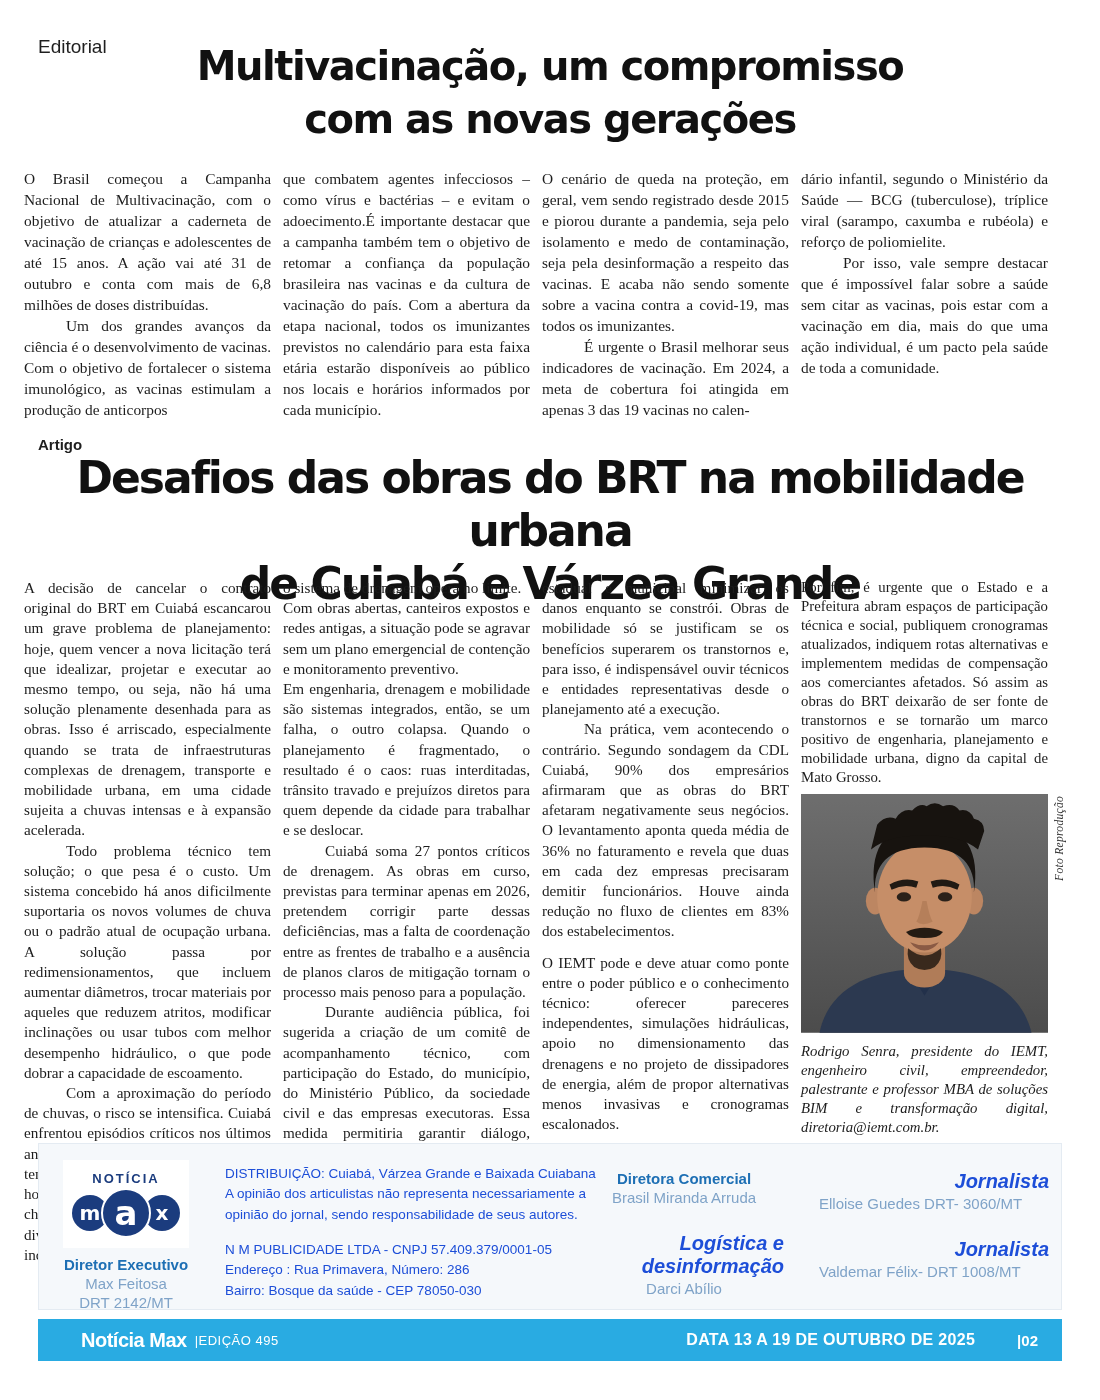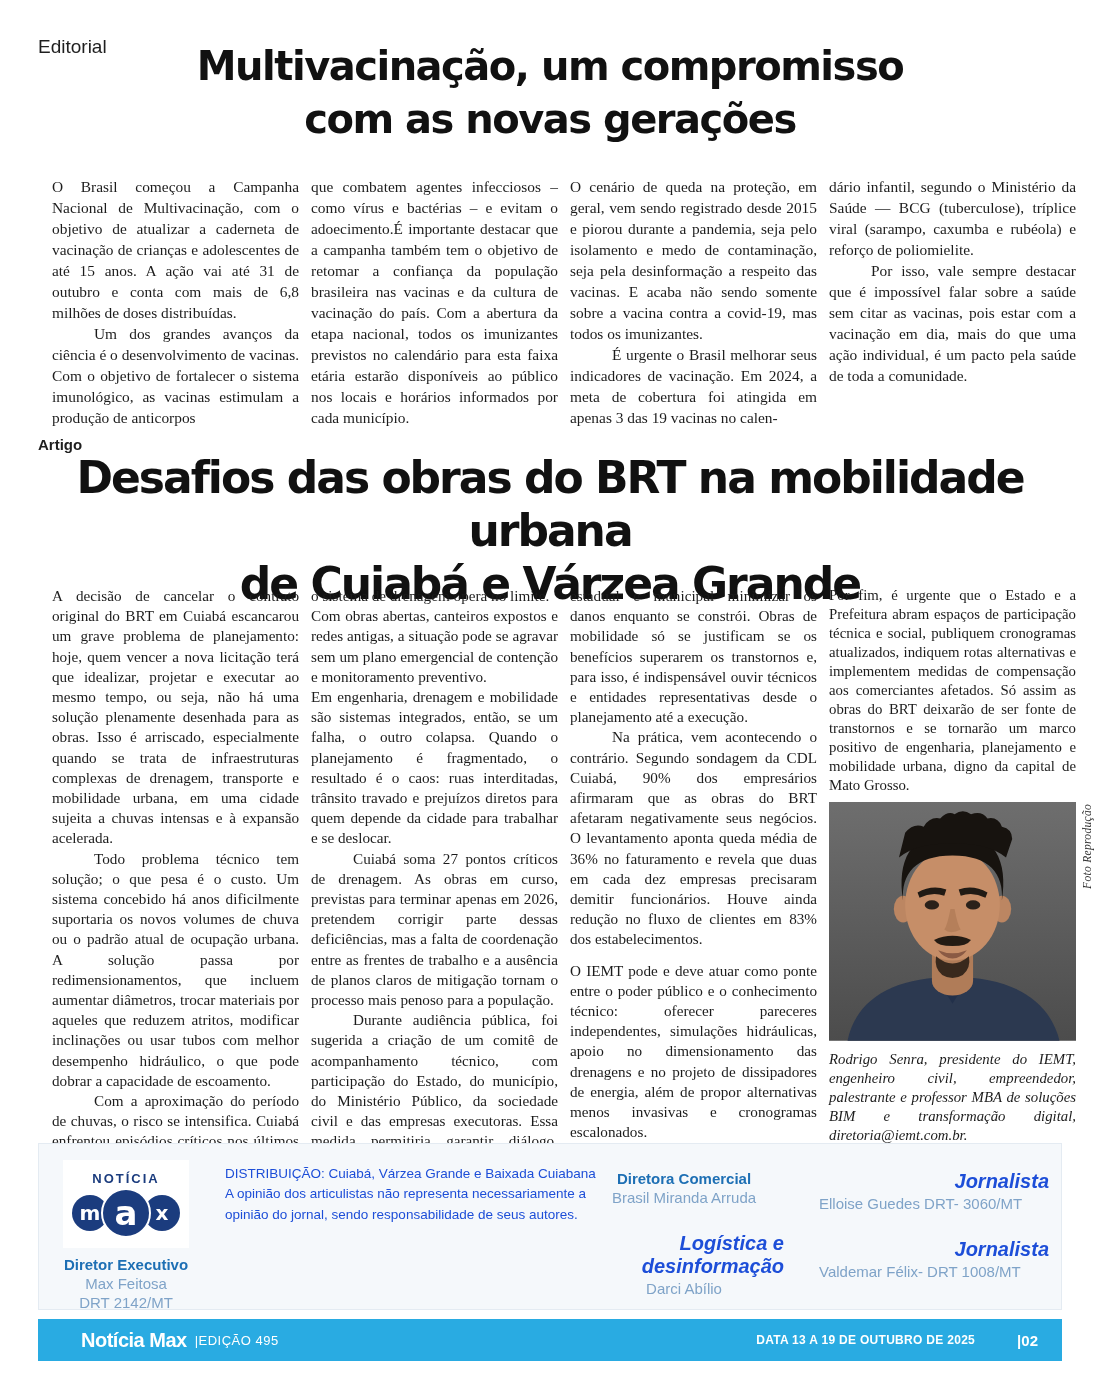--- a/index.html
+++ b/index.html
@@ -9,22 +9,22 @@
   .section-label{position:absolute;font-family:"Liberation Sans", sans-serif;color:#1f1f1f;}
   .editorial-label{left:38px;top:36px;font-size:19px;}
   .artigo-label{left:38px;top:436px;font-size:15px;font-weight:bold;}
 
   .headline{position:absolute;left:0;right:0;text-align:center;
             font-family:"DejaVu Sans", sans-serif;font-weight:bold;color:#111;
             white-space:pre-line;}
   .headline-editorial{top:40px;font-size:40px;line-height:1.32;letter-spacing:-1.5px;}
   .headline-article{top:452px;font-size:44px;line-height:1.2;letter-spacing:-2px;}
 
-  .cols{position:absolute;left:52px;width:1024px;display:grid;
-        grid-template-columns:repeat(4,1fr);column-gap:12px;margin-top:8px;}
+  .cols{position:absolute;left:24px;width:1024px;display:grid;
+        grid-template-columns:repeat(4,1fr);column-gap:12px;}
   .cols-editorial{top:168px;}
   .cols-article{top:578px;}
   .col p{margin:0;text-align:justify;font-size:15.4px;line-height:21px;}
   .cols-article .col p{font-size:15.2px;line-height:20.2px;}
   .col-tight p{font-size:14.8px !important;line-height:19px !important;}
   .p-ind{text-indent:42px;}
   .p-gap{margin-top:11px !important;}
 
   .photo-wrap{position:relative;margin-top:7px;width:100%;}
   .photo-wrap svg{display:block;width:100%;height:auto;}
@@ -60,21 +60,21 @@
   .journalists-block{position:absolute;left:780px;top:26px;width:230px;text-align:left;}
   .journalist-sub{margin-top:26px;}
 
   .bottom-bar{position:absolute;left:38px;top:1319px;width:1024px;height:42px;
               background:#29abe2;color:#ffffff;display:flex;align-items:center;
               font-family:"Liberation Sans", sans-serif;box-sizing:border-box;
               padding:0 24px 0 43px;}
   .bar-brand{font-weight:bold;font-size:20px;letter-spacing:-.5px;}
   .bar-edition{font-size:13px;margin-left:8px;letter-spacing:.5px;}
   .bar-spacer{flex:1;}
-  .bar-date{font-weight:bold;font-size:12px;letter-spacing:.3px;}
+  .bar-date{font-weight:bold;font-size:16px;letter-spacing:.3px;}
   .bar-page{font-weight:bold;font-size:15px;margin-left:42px;}
 </style>
 </head>
 <body>
 
 <div class="page">
 
   <div class="section-label editorial-label">Editorial</div>
 
   <h1 class="headline headline-editorial" style="margin:0;">Multivacinação, um compromisso
@@ -184,20 +184,23 @@
     <div class="director-block">
       <div class="f-title">Diretor Executivo</div>
       <div class="f-name">Max Feitosa</div>
       <div class="f-name">DRT 2142/MT</div>
     </div>
 
     <div class="distribution-block f-blue-text">DISTRIBUIÇÃO: Cuiabá, Várzea Grande e Baixada Cuiabana
 A opinião dos articulistas não representa necessariamente a
 opinião do jornal, sendo responsabilidade de seus autores.</div>
 
+    <div class="company-block f-blue-text">N M PUBLICIDADE LTDA - CNPJ 57.409.379/0001-05
+Endereço : Rua Primavera, Número: 286
+Bairro: Bosque da saúde - CEP 78050-030</div>
 
     <div class="commercial-block">
       <div class="f-title">Diretora Comercial</div>
       <div class="f-name">Brasil Miranda Arruda</div>
       <div class="logistics-sub">
         <div class="f-title-italic">Logística e desinformação</div>
         <div class="f-name">Darci Abílio</div>
       </div>
     </div>
 

